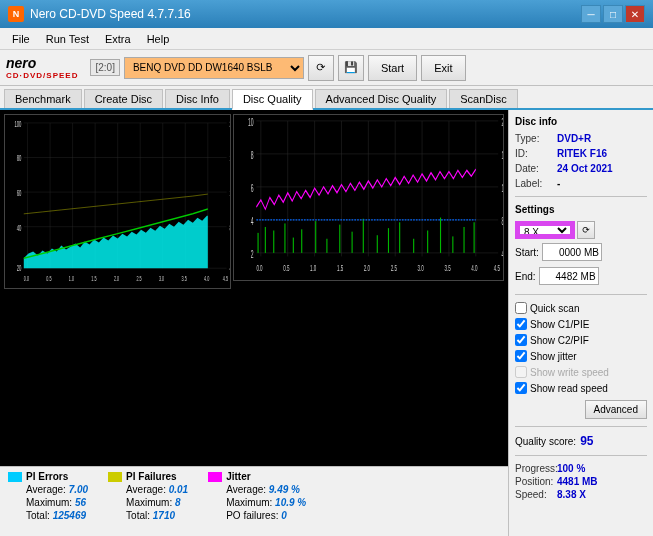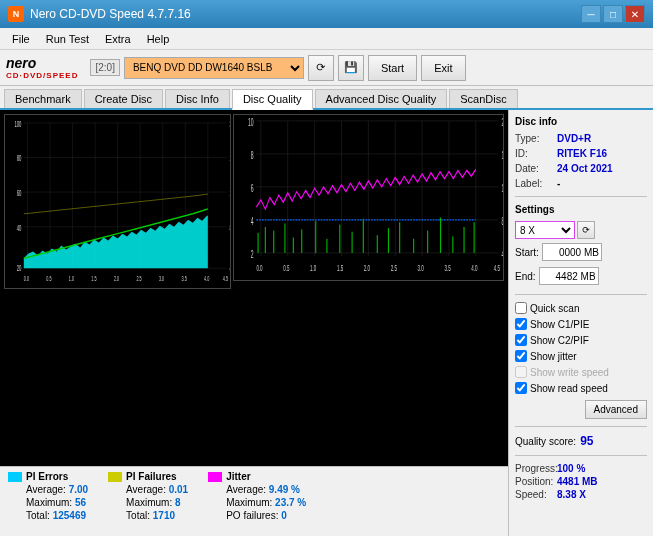--- a/index.html
+++ b/index.html
@@ -107,41 +107,41 @@
       display: flex;
       align-items: flex-start;
       padding: 4px 8px;
       border-top: 1px solid #c0c0c0;
       gap: 20px;
     }
     .stat-group { display: flex; flex-direction: column; gap: 2px; }
     .stat-legend { display: flex; align-items: center; gap: 4px; font-size: 10px; font-weight: bold; }
     .legend-color { width: 14px; height: 10px; }
     .stat-row { font-size: 10px; padding-left: 18px; }
-    .stat-value { color: #0066cc; font-weight: bold; }
+    .stat-value { color: #0066cc; font-weight: bold; font-style: italic; }
     
     
     .right-panel {
       width: 145px;
       background: #f0f0f0;
       border-left: 1px solid #c0c0c0;
       padding: 6px;
       display: flex;
       flex-direction: column;
       gap: 4px;
       font-size: 10px;
     }
     .panel-section-title { font-weight: bold; font-size: 10px; margin-bottom: 2px; }
     .info-row { display: flex; gap: 2px; }
     .info-label { width: 40px; color: #333; }
     .info-value { color: #0000cc; font-weight: bold; }
     .info-value.normal { color: #000; }
     .divider { border-top: 1px solid #c0c0c0; margin: 3px 0; }
     .combo-row { display: flex; align-items: center; gap: 2px; }
-    .small-combo { height: 18px; border: 1px solid #d946ef; background: white; font-size: 10px; width: 60px; }
+    .small-combo { height: 18px; border: 5px solid #d946ef; background: white; font-size: 10px; width: 60px; }
     .small-icon-btn { width: 18px; height: 18px; border: 1px solid #aaa; background: linear-gradient(to bottom, #f8f8f8, #e0e0e0); display: flex; align-items: center; justify-content: center; cursor: pointer; font-size: 9px; }
     .mb-input { height: 18px; border: 1px solid #aaa; background: white; width: 60px; font-size: 10px; padding: 0 2px; text-align: right; }
     .input-row { display: flex; align-items: center; gap: 3px; margin-bottom: 2px; }
     .checkbox-row { display: flex; align-items: center; gap: 3px; font-size: 10px; }
     .checkbox-row input[type=checkbox] { width: 12px; height: 12px; }
     .advanced-btn {
       background: linear-gradient(to bottom, #f8f8f8, #e0e0e0);
       border: 1px solid #aaa;
       padding: 3px 8px;
       font-size: 10px;
@@ -380,21 +380,21 @@
         <div class="stat-legend">
           <div class="legend-color" style="background:#ff00ff;"></div>
           <span>Jitter</span>
         </div>
         <div class="stat-row">
           <span>Average:</span>
           <span class="stat-value">9.49 %</span>
         </div>
         <div class="stat-row">
           <span>Maximum:</span>
-          <span class="stat-value">23.7 %</span>
+          <span class="stat-value">10.9 %</span>
         </div>
         <div class="stat-row">
           <span>PO failures:</span>
           <span class="stat-value">0</span>
         </div>
       </div>
     </div>
   </div>
 
   <div class="right-panel">

